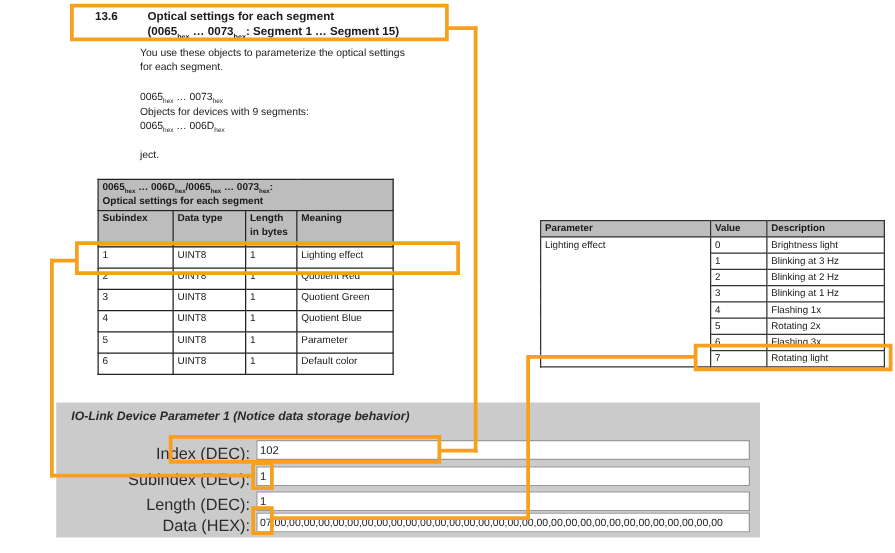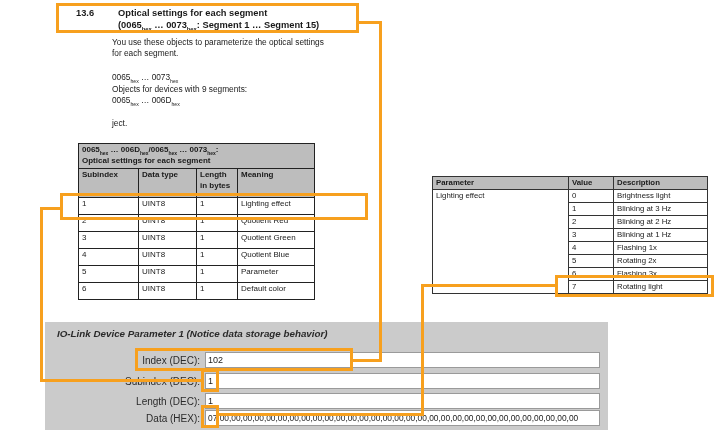--- a/index.html
+++ b/index.html
@@ -31,21 +31,21 @@
   #rtable { position:absolute; left:432px; top:176px; width:275px; border-collapse:collapse; table-layout:fixed; font-size:7.8px; }
   #rtable td, #rtable th { border:1px solid #333; padding:0 3px; vertical-align:top; text-align:left; line-height:12px; }
   #rtable th { background:var(--thead); font-weight:bold; height:13px; }
   #rtable td { height:13px; background:#fff; }
   #rtable td.param { vertical-align:top; }
 
   
   #panel { position:absolute; left:45px; top:322px; width:563px; height:108px; background:var(--panel); }
   #panel .ptitle { position:absolute; left:12px; top:6px; font-size:9.8px; font-weight:bold; color:#2a2a2a;font-style:italic; }
   .frow { position:absolute; left:0; height:16px; }
-  .flabel { position:absolute; width:155px; text-align:right; font-size:10px; color:#2a2a2a; top:3px; }
+  .flabel { position:absolute; width:155px; text-align:right; font-size:13px; color:#2a2a2a; top:3px; }
   .finput { position:absolute; left:160px; width:395px; height:16px; border:1px solid #9a9a9a; background:#fff; font-family:"Liberation Sans", sans-serif; font-size:9px; color:#222; padding:0 2px; }
   #fr0{top:30px} #fr1{top:51px} #fr2{top:71px} #fr3{top:88px}
   #fr3 .finput { font-size:8.4px; letter-spacing:0; }
 
   
   .abox { position:absolute; border:3px solid var(--accent); background:transparent; z-index:6; }
   .aline { position:absolute; background:var(--accent); z-index:5; }
   #b-heading { left:56px; top:3px;  width:303px; height:30px; }
   #b-row1    { left:60px; top:193px; width:308px; height:27px; }
   #b-row7    { left:555px; top:275px; width:159px; height:22px; }

